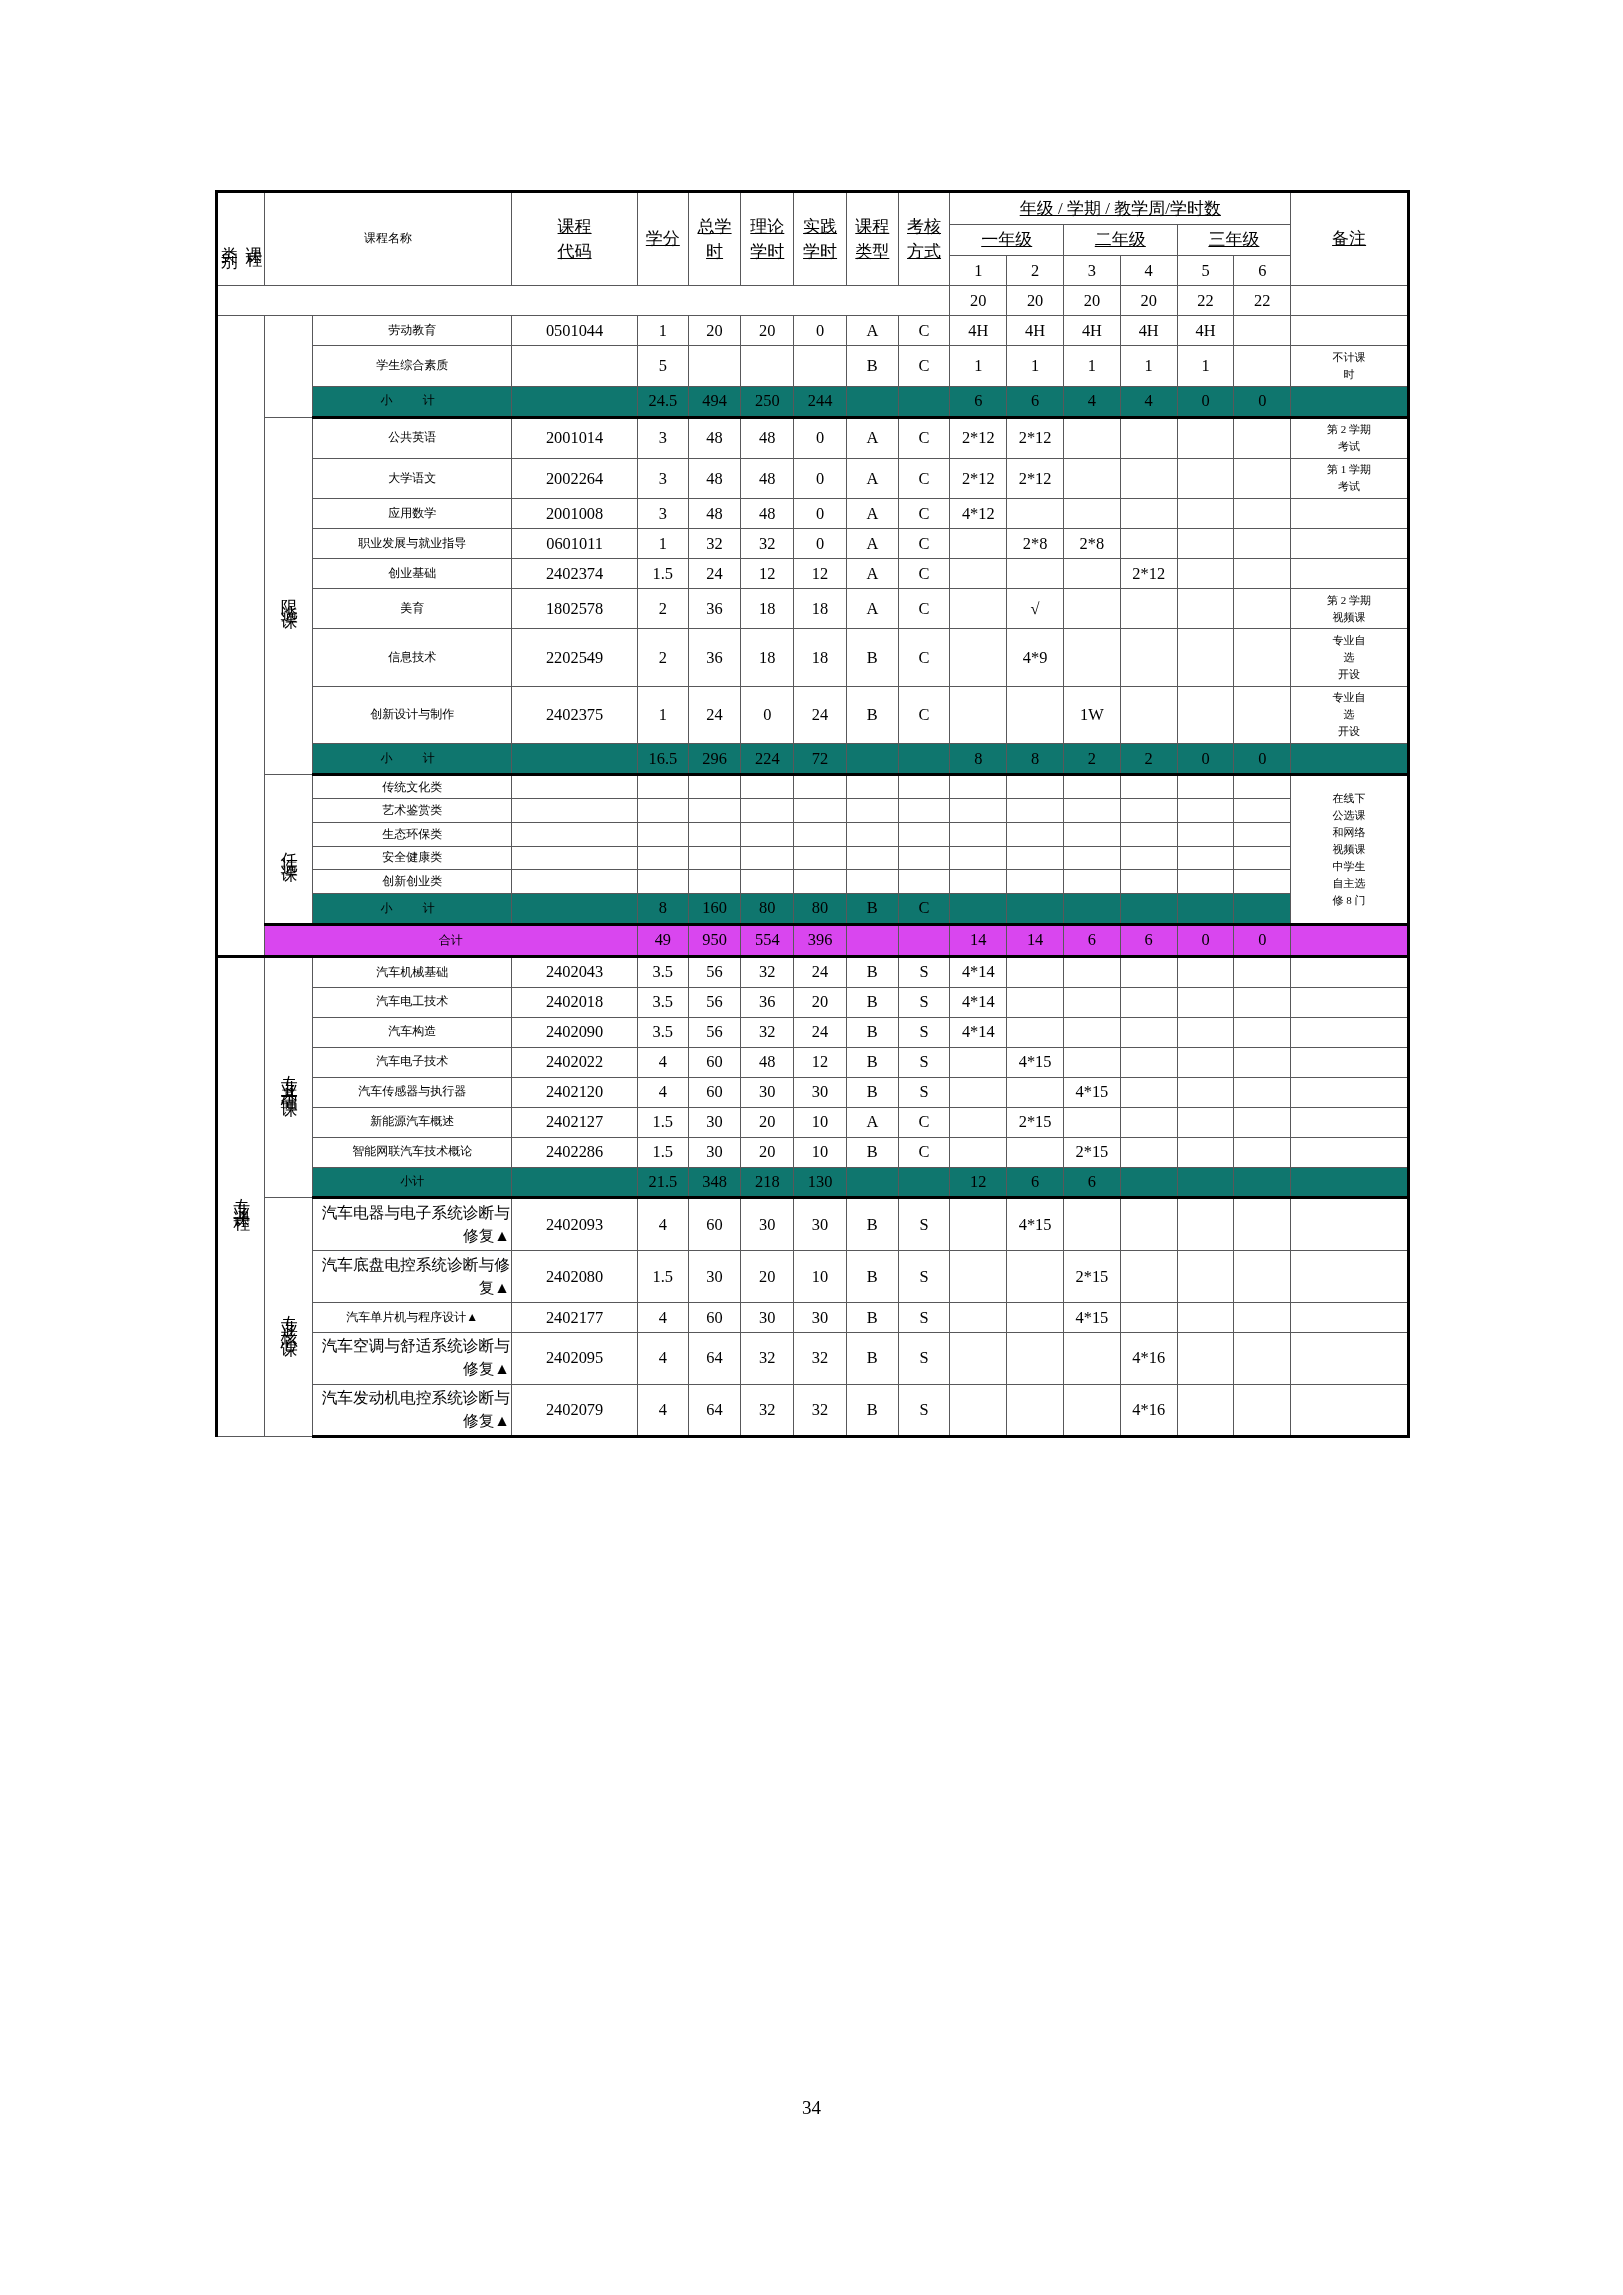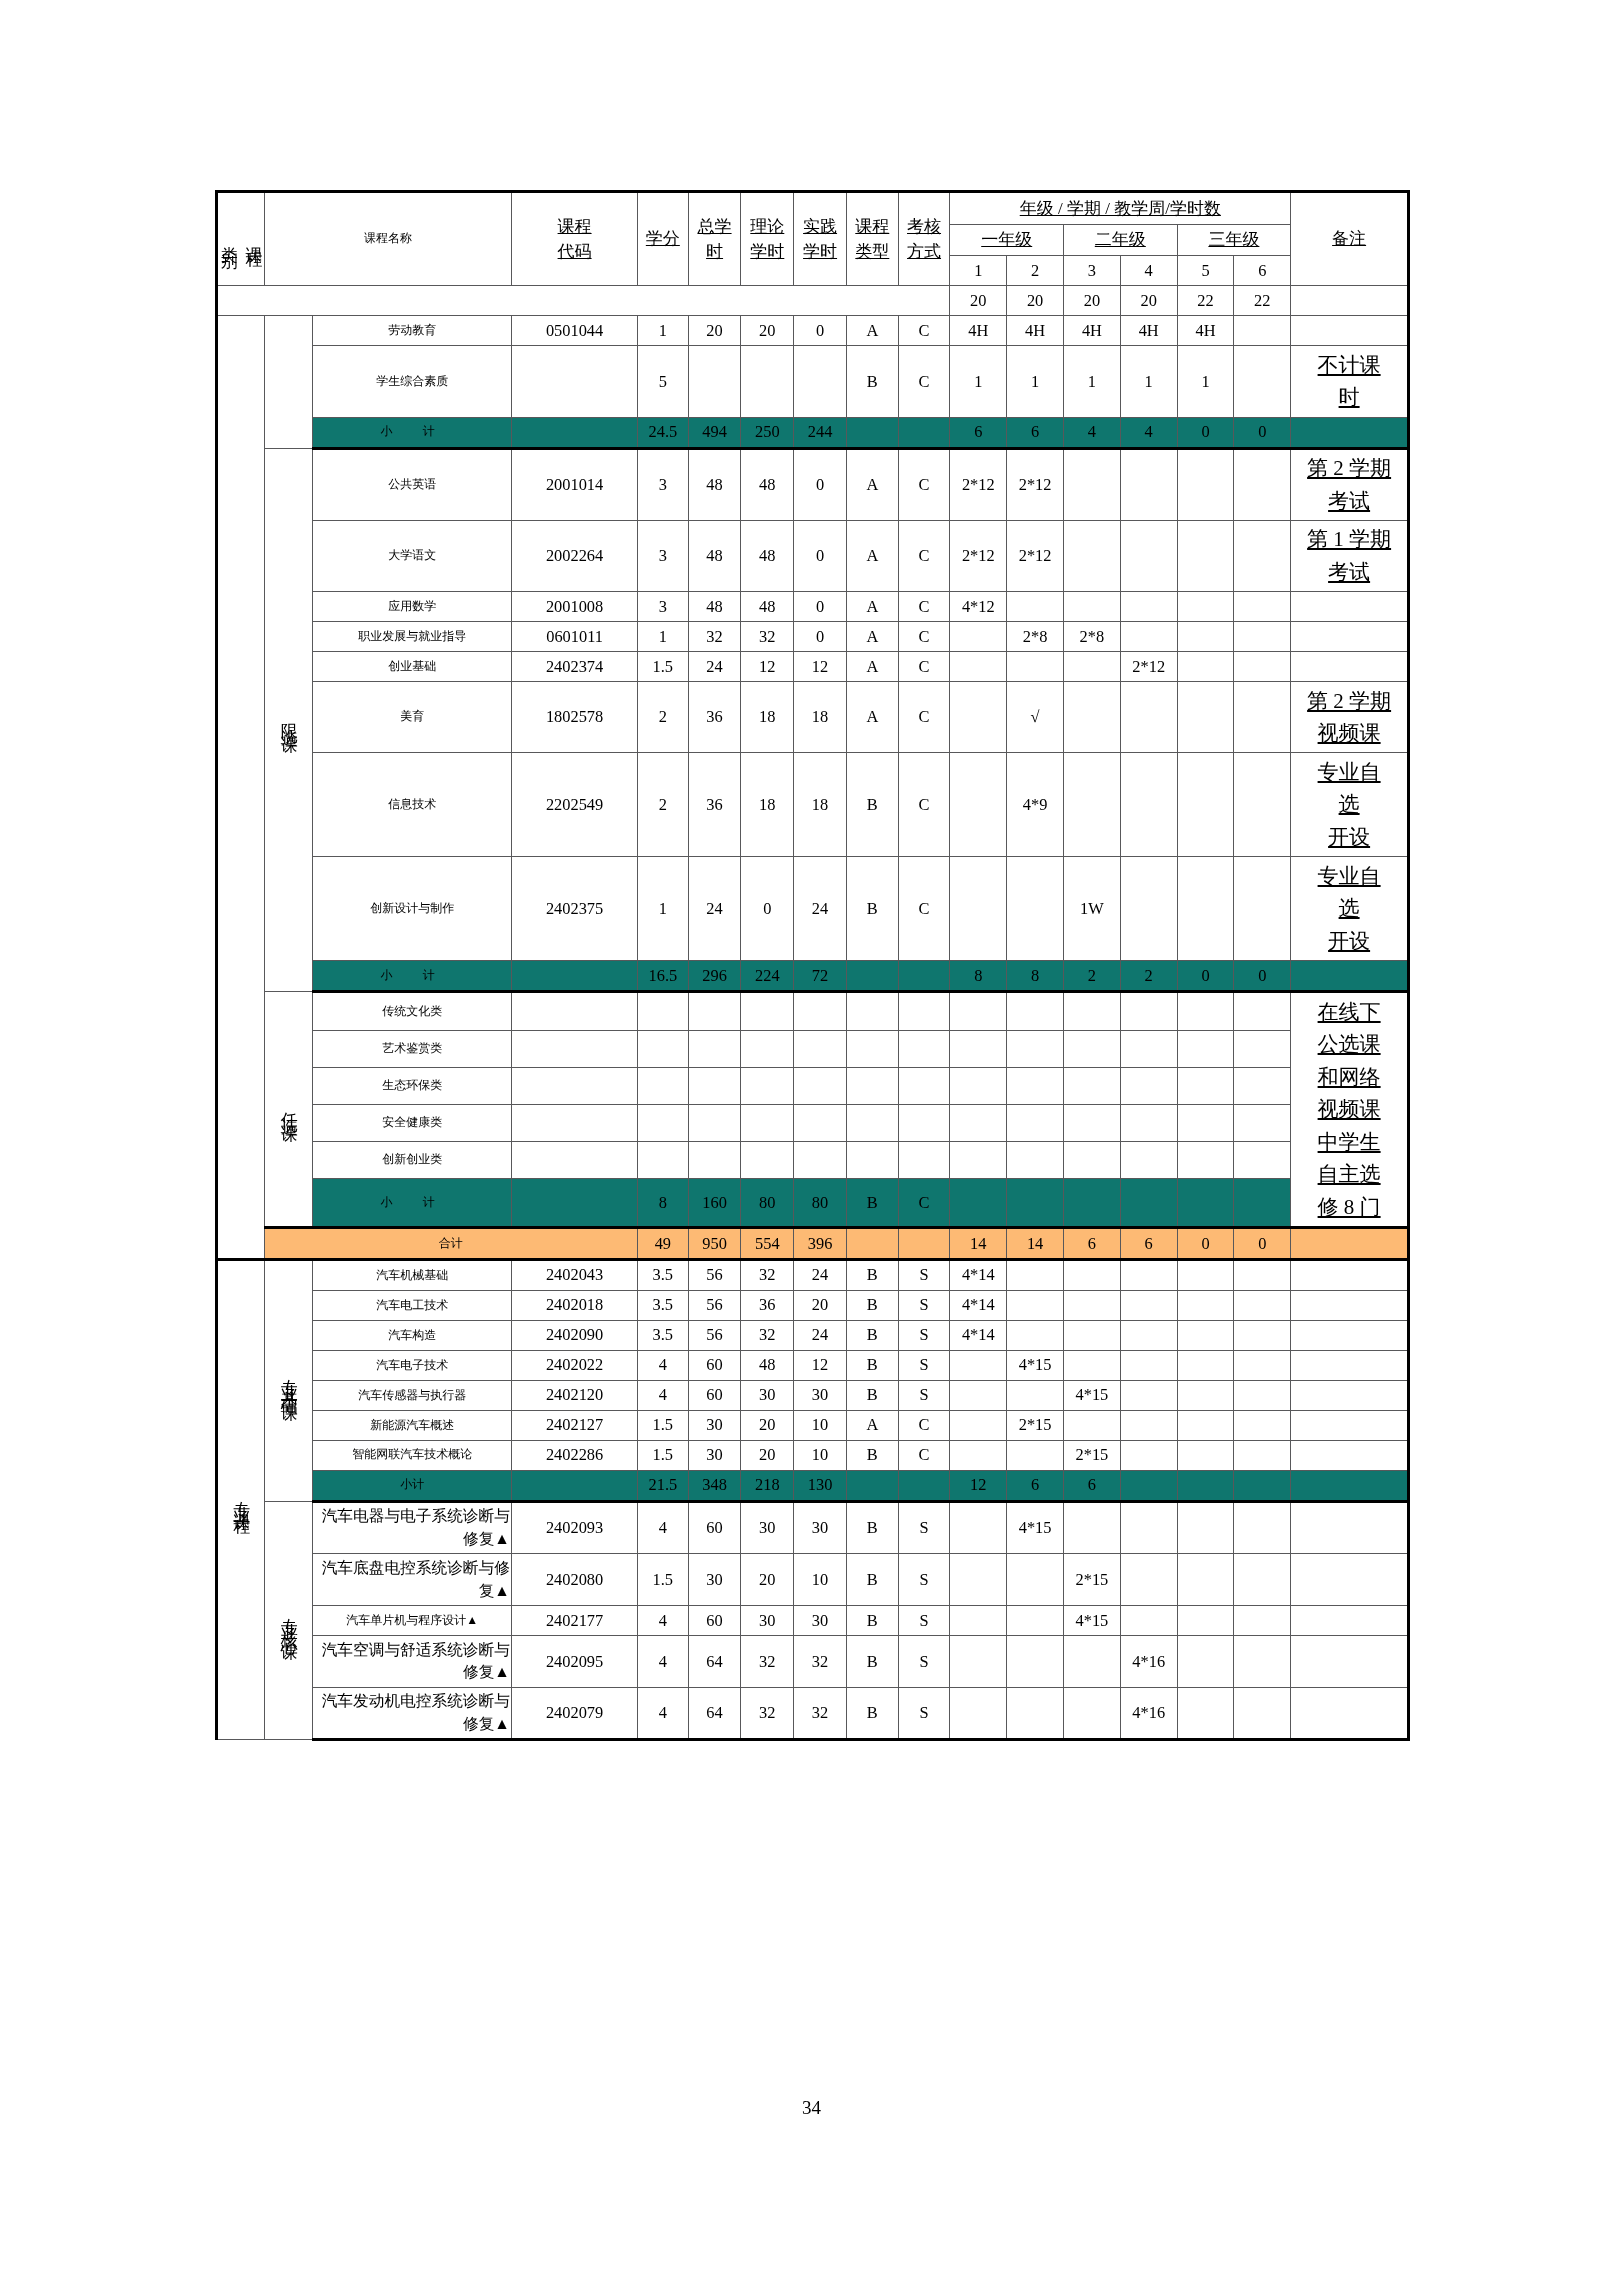--- a/index.html
+++ b/index.html
@@ -57,27 +57,26 @@
     font-size: 17px;
   }
   .hdr-v {
     font-size: 17px;
     line-height: 1.5;
     text-decoration: underline;
   }
   .name-cell { font-size: 12px; }
   .name-cell.small { font-size: 15.7px; text-align: right; }
   .sub-row td { background: #0f766e; }
-  .total-row td { background: #fdba74; }
+  .total-row td { background: #d946ef; }
   .spaced { letter-spacing: 9.2px; padding-left: 9.2px; }
   .remark-cell {
-    font-size: 21px;
+    font-size: 11px;
     line-height: 1.55;
     padding: 3.9px 3.3px;
-    text-decoration: underline;
   }
   .num { font-size: 16.4px; }
   .page-num {
     position: absolute;
     left: 0; right: 0;
     top: 2097px;
     text-align: center;
     font-size: 19px;
     font-family: "Liberation Serif", serif;
   }

